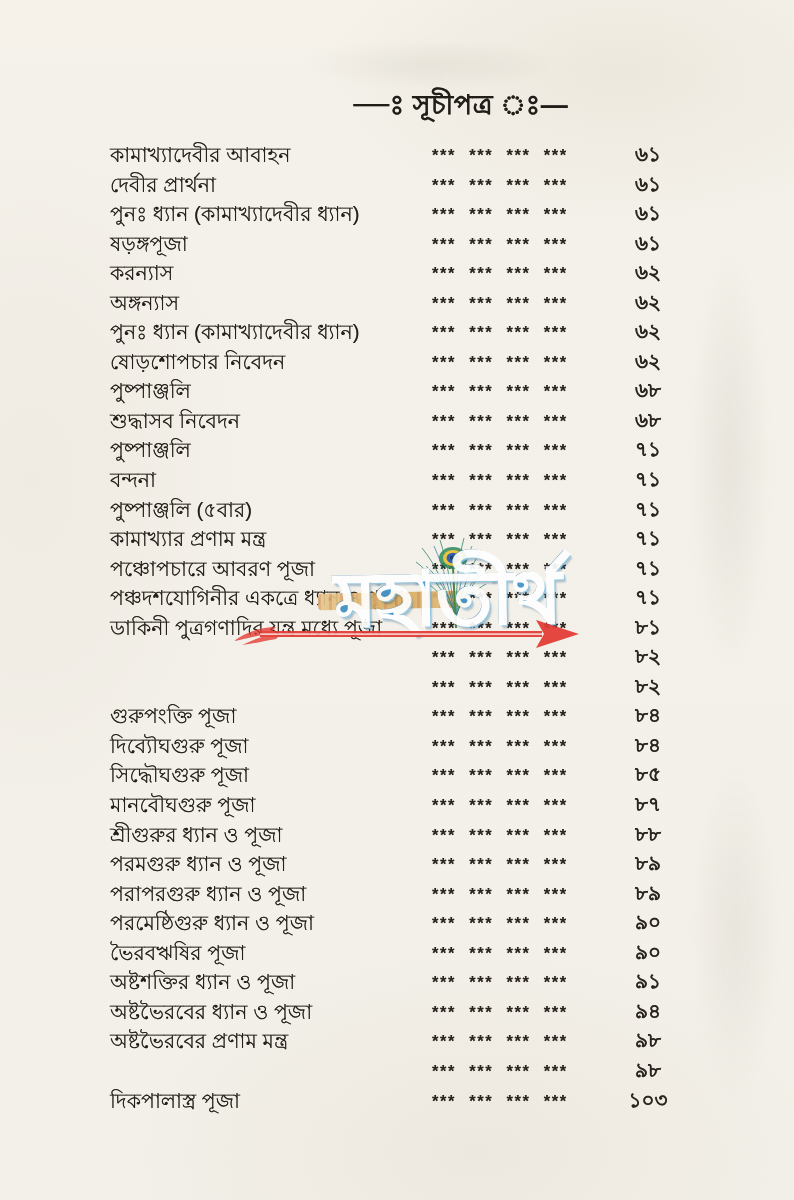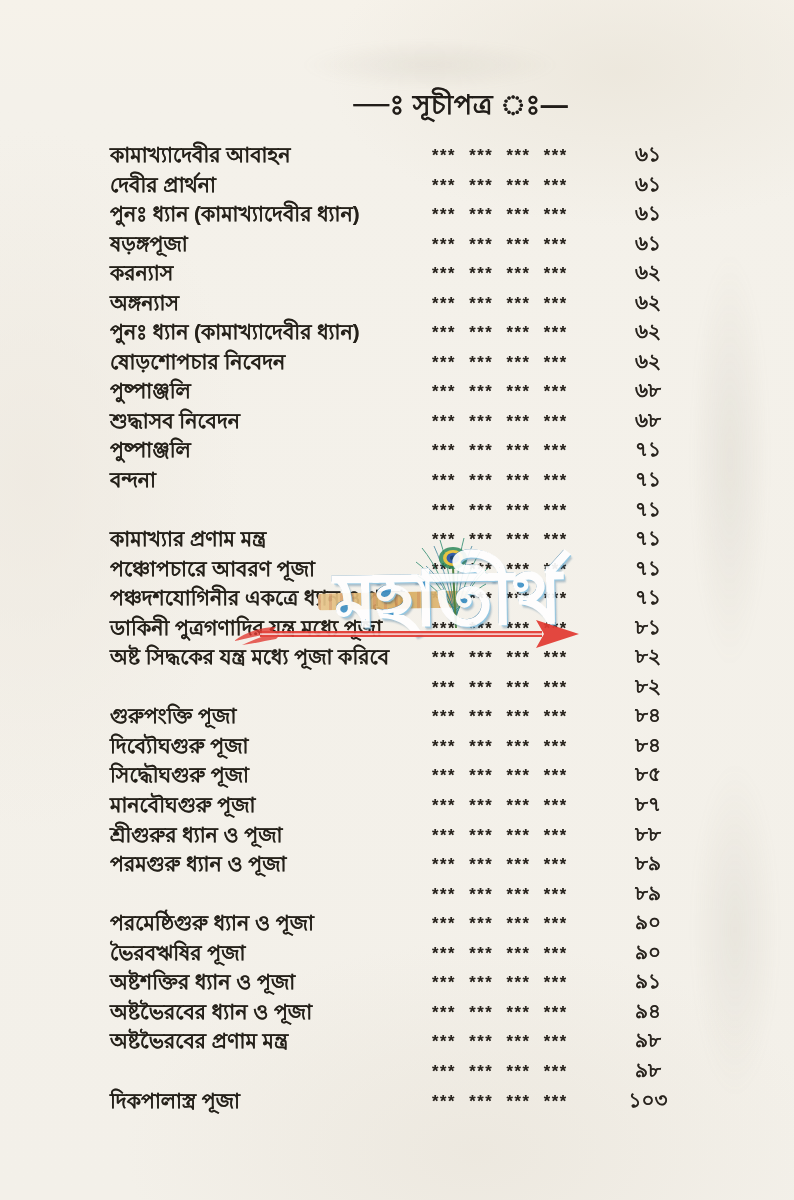--- a/index.html
+++ b/index.html
@@ -26,21 +26,21 @@
     position:absolute;top:84px;left:0;width:100%;box-sizing:border-box;
     padding-left:128px;text-align:center;z-index:6;
     font-size:27px;font-weight:700;color:#211d19;letter-spacing:.5px;
     text-shadow:0 0 .6px rgba(30,25,20,.55);
   }
 
   .toc{position:absolute;top:140px;left:0;width:100%;z-index:2;}
   .row{position:relative;height:29.55px;}
   .rt{
     position:absolute;left:110px;top:0;line-height:29.55px;white-space:nowrap;
-    font-size:20.5px;font-weight:700;color:#242019;z-index:6;
+    font-size:20.5px;font-weight:400;color:#242019;z-index:6;
     text-shadow:0 0 .5px rgba(30,25,20,.5);
   }
   .rs{
     position:absolute;left:432px;top:1px;line-height:29.55px;
     font-size:16.5px;font-weight:700;letter-spacing:1.6px;word-spacing:7px;
     color:#29241e;z-index:1;text-shadow:0 0 .4px rgba(30,25,20,.4);
   }
   .rp{
     position:absolute;left:606px;width:84px;text-align:center;line-height:29.55px;
     font-size:20px;font-weight:700;color:#29241e;z-index:6;
@@ -132,20 +132,21 @@
         <span class="rt">পুষ্পাঞ্জলি</span>
         <span class="rs">*** *** *** ***</span>
         <span class="rp">৭১</span>
       </div>
       <div class="row">
         <span class="rt">বন্দনা</span>
         <span class="rs">*** *** *** ***</span>
         <span class="rp">৭১</span>
       </div>
       <div class="row">
+        <span class="rt">পুষ্পাঞ্জলি (৫বার)</span>
         <span class="rs">*** *** *** ***</span>
         <span class="rp">৭১</span>
       </div>
       <div class="row">
         <span class="rt">কামাখ্যার প্রণাম মন্ত্র</span>
         <span class="rs">*** *** *** ***</span>
         <span class="rp">৭১</span>
       </div>
       <div class="row">
         <span class="rt">পঞ্চোপচারে আবরণ পূজা</span>
@@ -156,21 +157,20 @@
         <span class="rt">পঞ্চদশযোগিনীর একত্রে ধ্যান ও পূজা</span>
         <span class="rs">*** *** *** ***</span>
         <span class="rp">৭১</span>
       </div>
       <div class="row">
         <span class="rt">ডাকিনী পুত্রগণাদির যন্ত্র মধ্যে পূজা</span>
         <span class="rs">*** *** *** ***</span>
         <span class="rp">৮১</span>
       </div>
       <div class="row">
-        <span class="rt">অষ্ট সিদ্ধকের যন্ত্র মধ্যে পূজা করিবে</span>
         <span class="rs">*** *** *** ***</span>
         <span class="rp">৮২</span>
       </div>
       <div class="row">
         <span class="rs">*** *** *** ***</span>
         <span class="rp">৮২</span>
       </div>
       <div class="row">
         <span class="rt">গুরুপংক্তি পূজা</span>
         <span class="rs">*** *** *** ***</span>
@@ -195,20 +195,21 @@
         <span class="rt">শ্রীগুরুর ধ্যান ও পূজা</span>
         <span class="rs">*** *** *** ***</span>
         <span class="rp">৮৮</span>
       </div>
       <div class="row">
         <span class="rt">পরমগুরু ধ্যান ও পূজা</span>
         <span class="rs">*** *** *** ***</span>
         <span class="rp">৮৯</span>
       </div>
       <div class="row">
+        <span class="rt">পরাপরগুরু ধ্যান ও পূজা</span>
         <span class="rs">*** *** *** ***</span>
         <span class="rp">৮৯</span>
       </div>
       <div class="row">
         <span class="rt">পরমেষ্ঠিগুরু ধ্যান ও পূজা</span>
         <span class="rs">*** *** *** ***</span>
         <span class="rp">৯০</span>
       </div>
       <div class="row">
         <span class="rt">ভৈরবঋষির পূজা</span>

